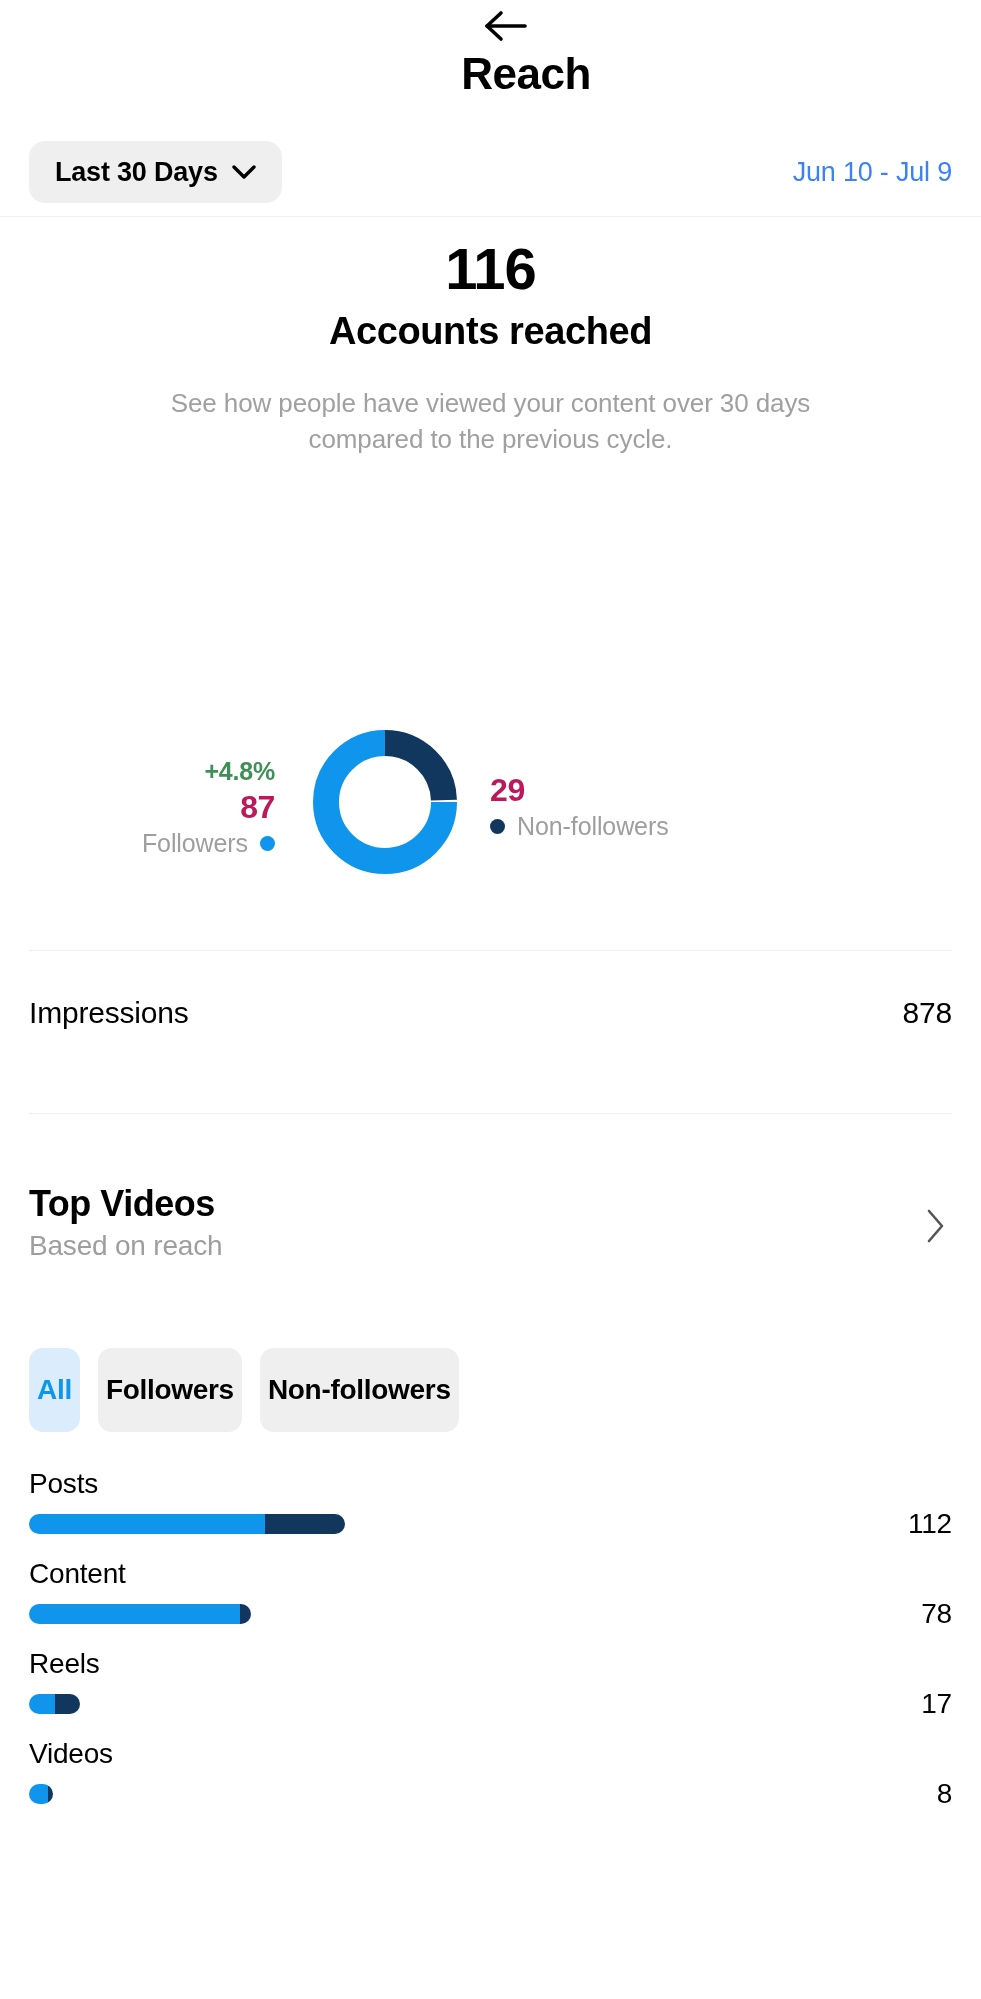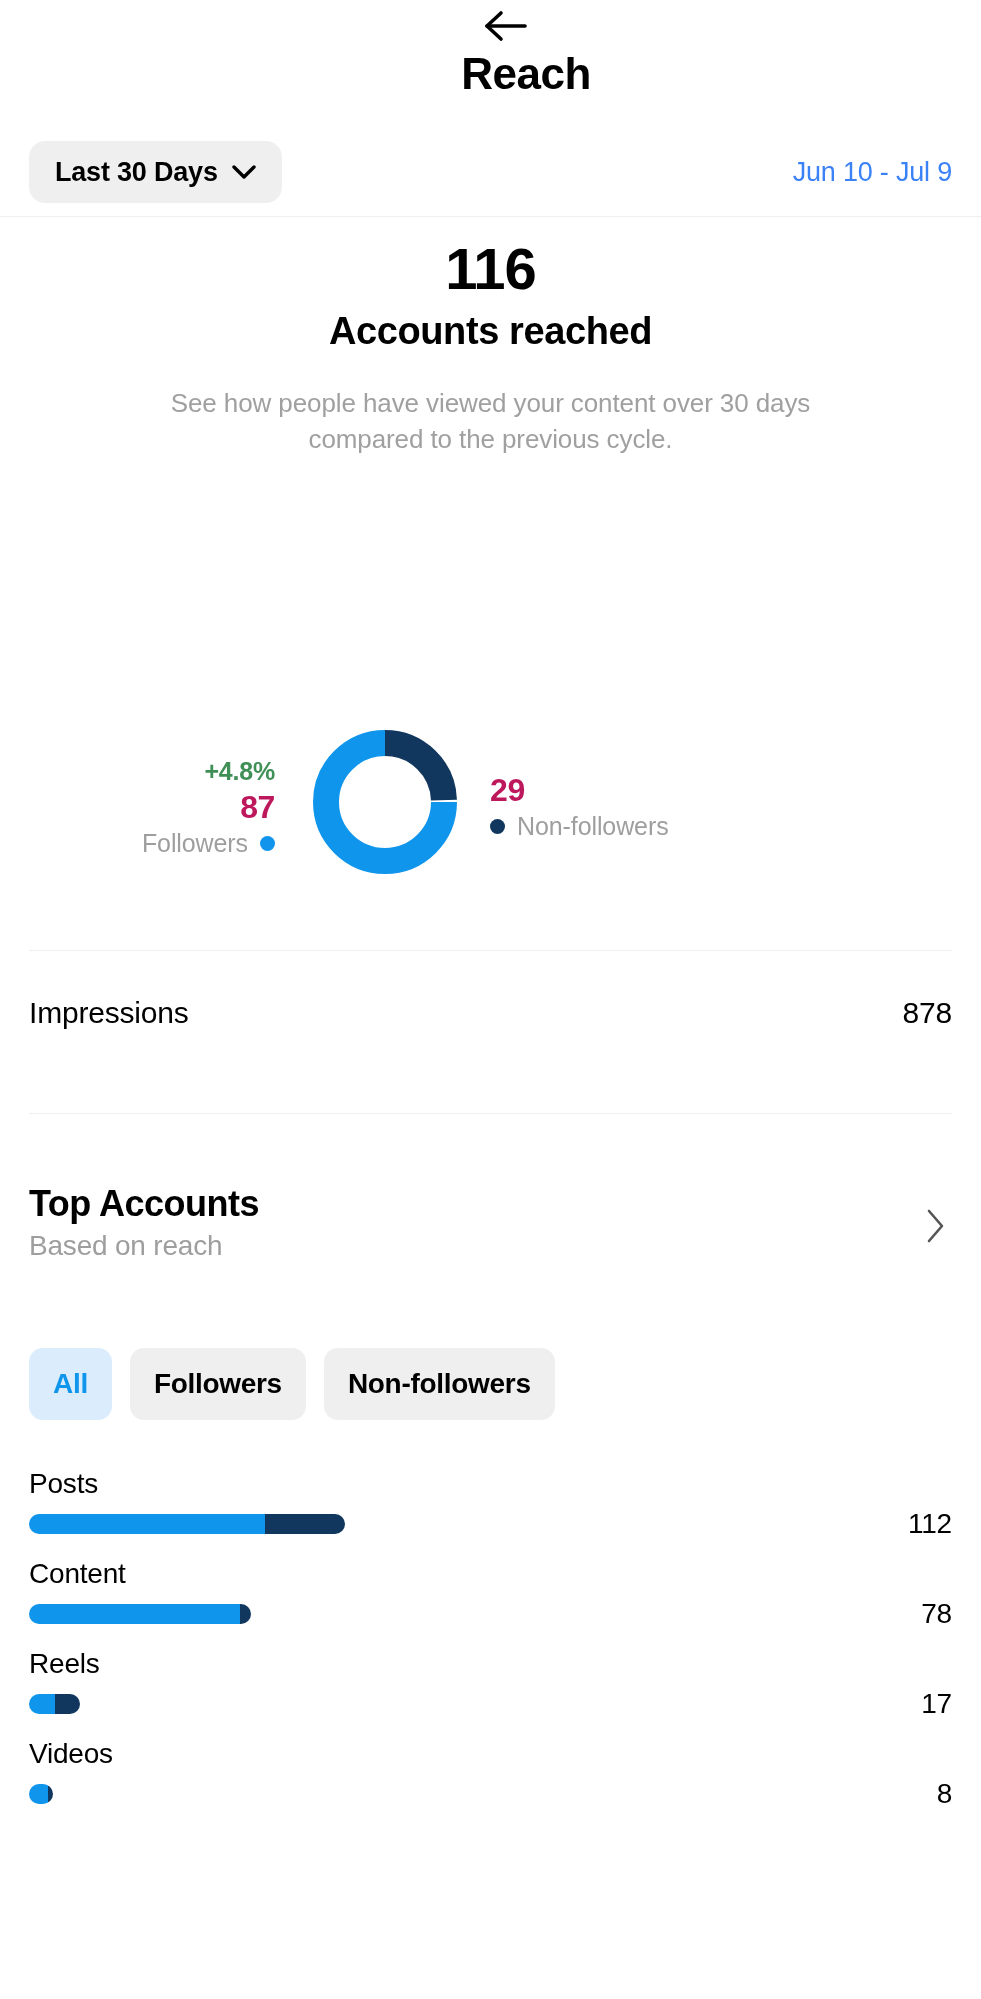--- a/index.html
+++ b/index.html
@@ -254,26 +254,26 @@
 
   
   .chips {
     position: absolute;
     top: 1348px; left: 29px;
     width: 923px;
     display: flex;
     gap: 18px;
   }
   .chip {
-    height: 72px;
+    height: 84px;
     border-radius: 14px;
     display: inline-flex;
     align-items: center;
     justify-content: center;
-    padding: 0 24px;
+    padding: 0 8px;
     font-size: 28px;
     font-weight: 700;
     letter-spacing: -0.3px;
     cursor: pointer;
     border: none;
     background: #efefef;
     color: #000000;
     font-family: "Liberation Sans", sans-serif;
   }
   .chip.selected {
@@ -391,21 +391,21 @@
 
   <div class="impressions-row">
     <div class="impressions-label">Impressions</div>
     <div class="impressions-value">878</div>
   </div>
 
   <div class="divider inset" style="top:1113px;"></div>
 
   <div class="topcontent-header">
     <div class="tc-titles">
-      <div class="tc-title">Top Accounts</div>
+      <div class="tc-title">Top Videos</div>
       <div class="tc-sub">Based on reach</div>
     </div>
     <span class="chev-right">
       <svg viewBox="0 0 20 36" width="20" height="36" aria-hidden="true">
         <path d="M3 3 L16 18 L3 33" fill="none" stroke="#555" stroke-width="2.6" stroke-linecap="round" stroke-linejoin="round"></path>
       </svg>
     </span>
   </div>
 
   <div class="chips">

